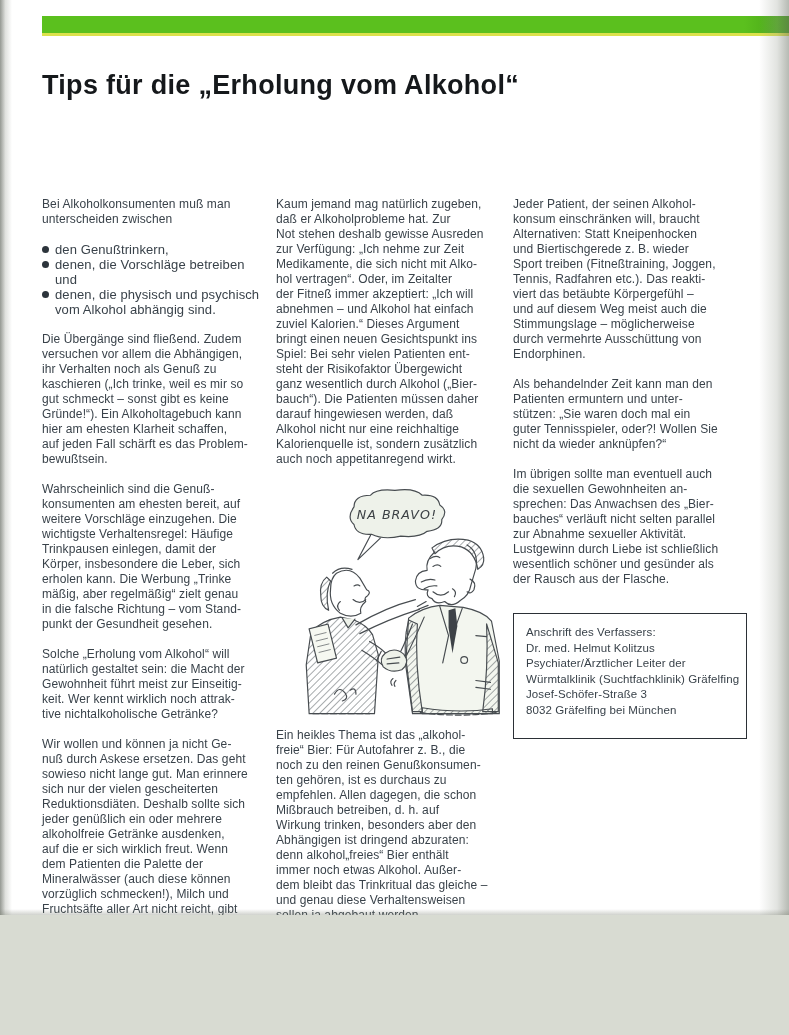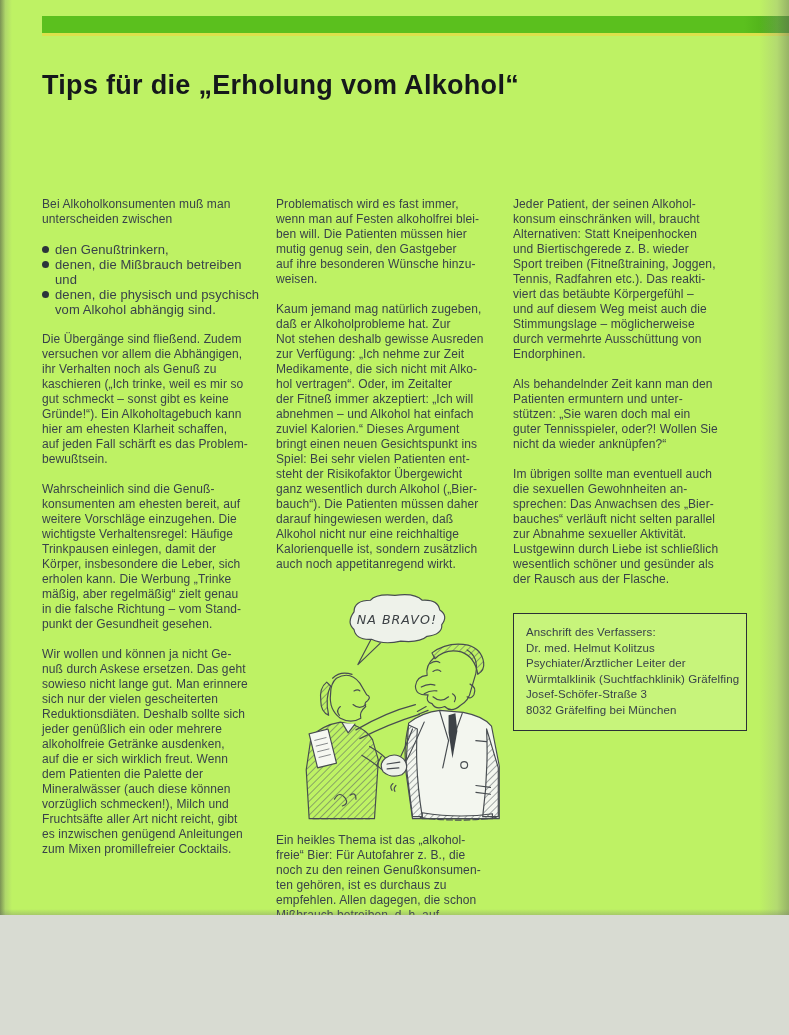--- a/index.html
+++ b/index.html
@@ -1,19 +1,19 @@
 <!DOCTYPE html>
 <html><head>
 <meta charset="utf-8">
 <style>
   html,body{margin:0;padding:0;background:#d8dbd2;}
   .page{
     position:relative;
     width:789px;height:915px;
-    background:#bef264;
+    background:#ffffff;
     overflow:hidden;
     font-family:"Liberation Sans",sans-serif;
     color:#39424a;
   }
   
   .edge-left{
     position:absolute;left:0;top:0;width:12px;height:100%;z-index:6;
     background:linear-gradient(to right, rgba(78,84,74,.60), rgba(130,136,124,.25) 45%, rgba(0,0,0,0));
     pointer-events:none;
   }
@@ -49,21 +49,21 @@
   .bullets li{display:flex;margin:0;}
   .dot{
     flex:0 0 auto;width:7px;height:7px;border-radius:50%;
     background:#2c343b;margin:4px 6px 0 0;
   }
   .bullet-text{font-size:13px;line-height:15px;letter-spacing:.1px;white-space:pre;}
   .cartoon{margin:4px 0 6px 0;}
   .address-box{
     margin-top:26px;width:208px;
     border:1.5px solid #2b3036;
-    padding:11px 12px 12px 12px;
+    padding:11px 12px 20px 12px;
     background:rgba(255,255,255,.15);
   }
   .address-text{
     font-size:11.5px;line-height:15.5px;letter-spacing:.1px;
     white-space:pre;color:#39424a;margin:0;
   }
   .page-number{
     position:absolute;left:55px;top:1001px;z-index:3;
     font-size:13px;color:#22272c;
   }
@@ -83,21 +83,21 @@
   <div class="col col1">
     <p class="para">Bei Alkoholkonsumenten muß man
 unterscheiden zwischen</p>
     <ul class="bullets">
       <li>
         <span class="dot"></span>
         <span class="bullet-text">den Genußtrinkern,</span>
       </li>
       <li>
         <span class="dot"></span>
-        <span class="bullet-text">denen, die Mißbrauch betreiben
+        <span class="bullet-text">denen, die Vorschläge betreiben
 und</span>
       </li>
       <li>
         <span class="dot"></span>
         <span class="bullet-text">denen, die physisch und psychisch
 vom Alkohol abhängig sind.</span>
       </li>
     </ul>
     <p class="para">Die Übergänge sind fließend. Zudem
 versuchen vor allem die Abhängigen,
@@ -111,43 +111,42 @@
     <p class="para">Wahrscheinlich sind die Genuß-
 konsumenten am ehesten bereit, auf
 weitere Vorschläge einzugehen. Die
 wichtigste Verhaltensregel: Häufige
 Trinkpausen einlegen, damit der
 Körper, insbesondere die Leber, sich
 erholen kann. Die Werbung „Trinke
 mäßig, aber regelmäßig“ zielt genau
 in die falsche Richtung – vom Stand-
 punkt der Gesundheit gesehen.</p>
+    <p class="para">Solche „Erholung vom Alkohol“ will
+natürlich gestaltet sein: die Macht der
+Gewohnheit führt meist zur Einseitig-
+keit. Wer kennt wirklich noch attrak-
+tive nichtalkoholische Getränke?</p>
     <p class="para">Wir wollen und können ja nicht Ge-
 nuß durch Askese ersetzen. Das geht
 sowieso nicht lange gut. Man erinnere
 sich nur der vielen gescheiterten
 Reduktionsdiäten. Deshalb sollte sich
 jeder genüßlich ein oder mehrere
 alkoholfreie Getränke ausdenken,
 auf die er sich wirklich freut. Wenn
 dem Patienten die Palette der
 Mineralwässer (auch diese können
 vorzüglich schmecken!), Milch und
 Fruchtsäfte aller Art nicht reicht, gibt
 es inzwischen genügend Anleitungen
 zum Mixen promillefreier Cocktails.</p>
   </div>
 
   <div class="col col2">
-    <p class="para">Problematisch wird es fast immer,
-wenn man auf Festen alkoholfrei blei-
-ben will. Die Patienten müssen hier
-mutig genug sein, den Gastgeber
-auf ihre besonderen Wünsche hinzu-
-weisen.</p>
     <p class="para">Kaum jemand mag natürlich zugeben,
 daß er Alkoholprobleme hat. Zur
 Not stehen deshalb gewisse Ausreden
 zur Verfügung: „Ich nehme zur Zeit
 Medikamente, die sich nicht mit Alko-
 hol vertragen“. Oder, im Zeitalter
 der Fitneß immer akzeptiert: „Ich will
 abnehmen – und Alkohol hat einfach
 zuviel Kalorien.“ Dieses Argument
 bringt einen neuen Gesichtspunkt ins

